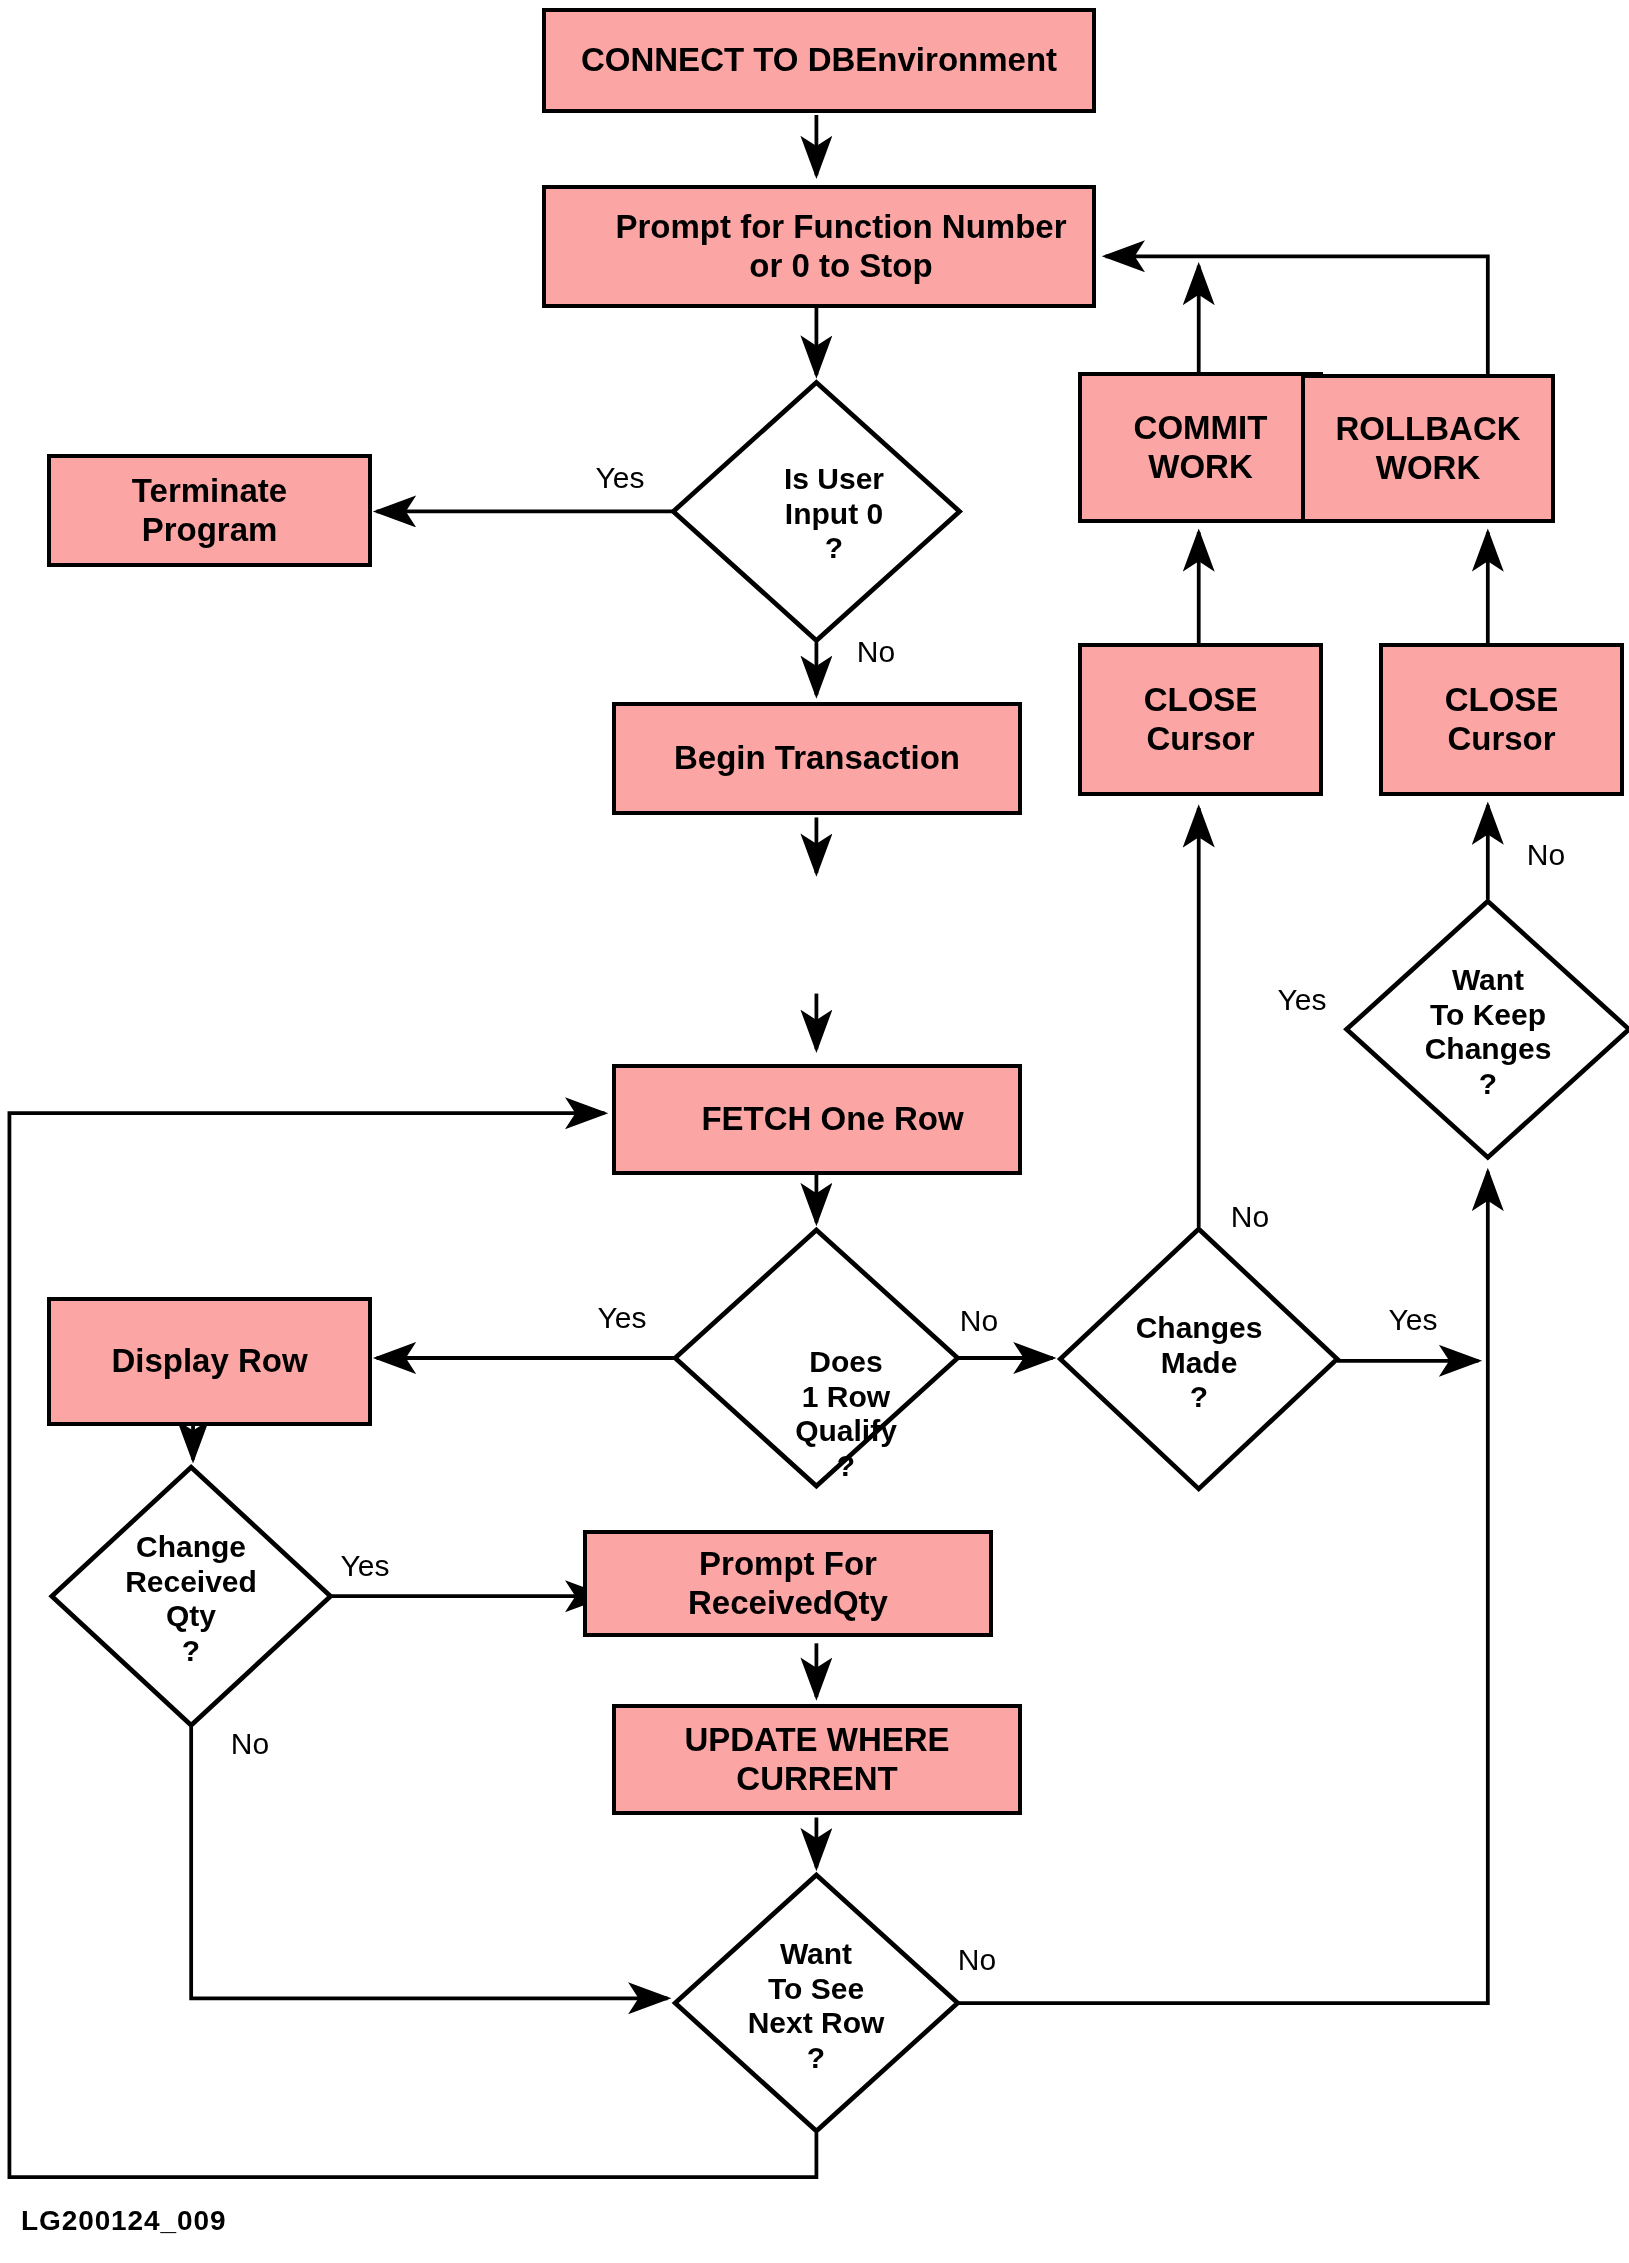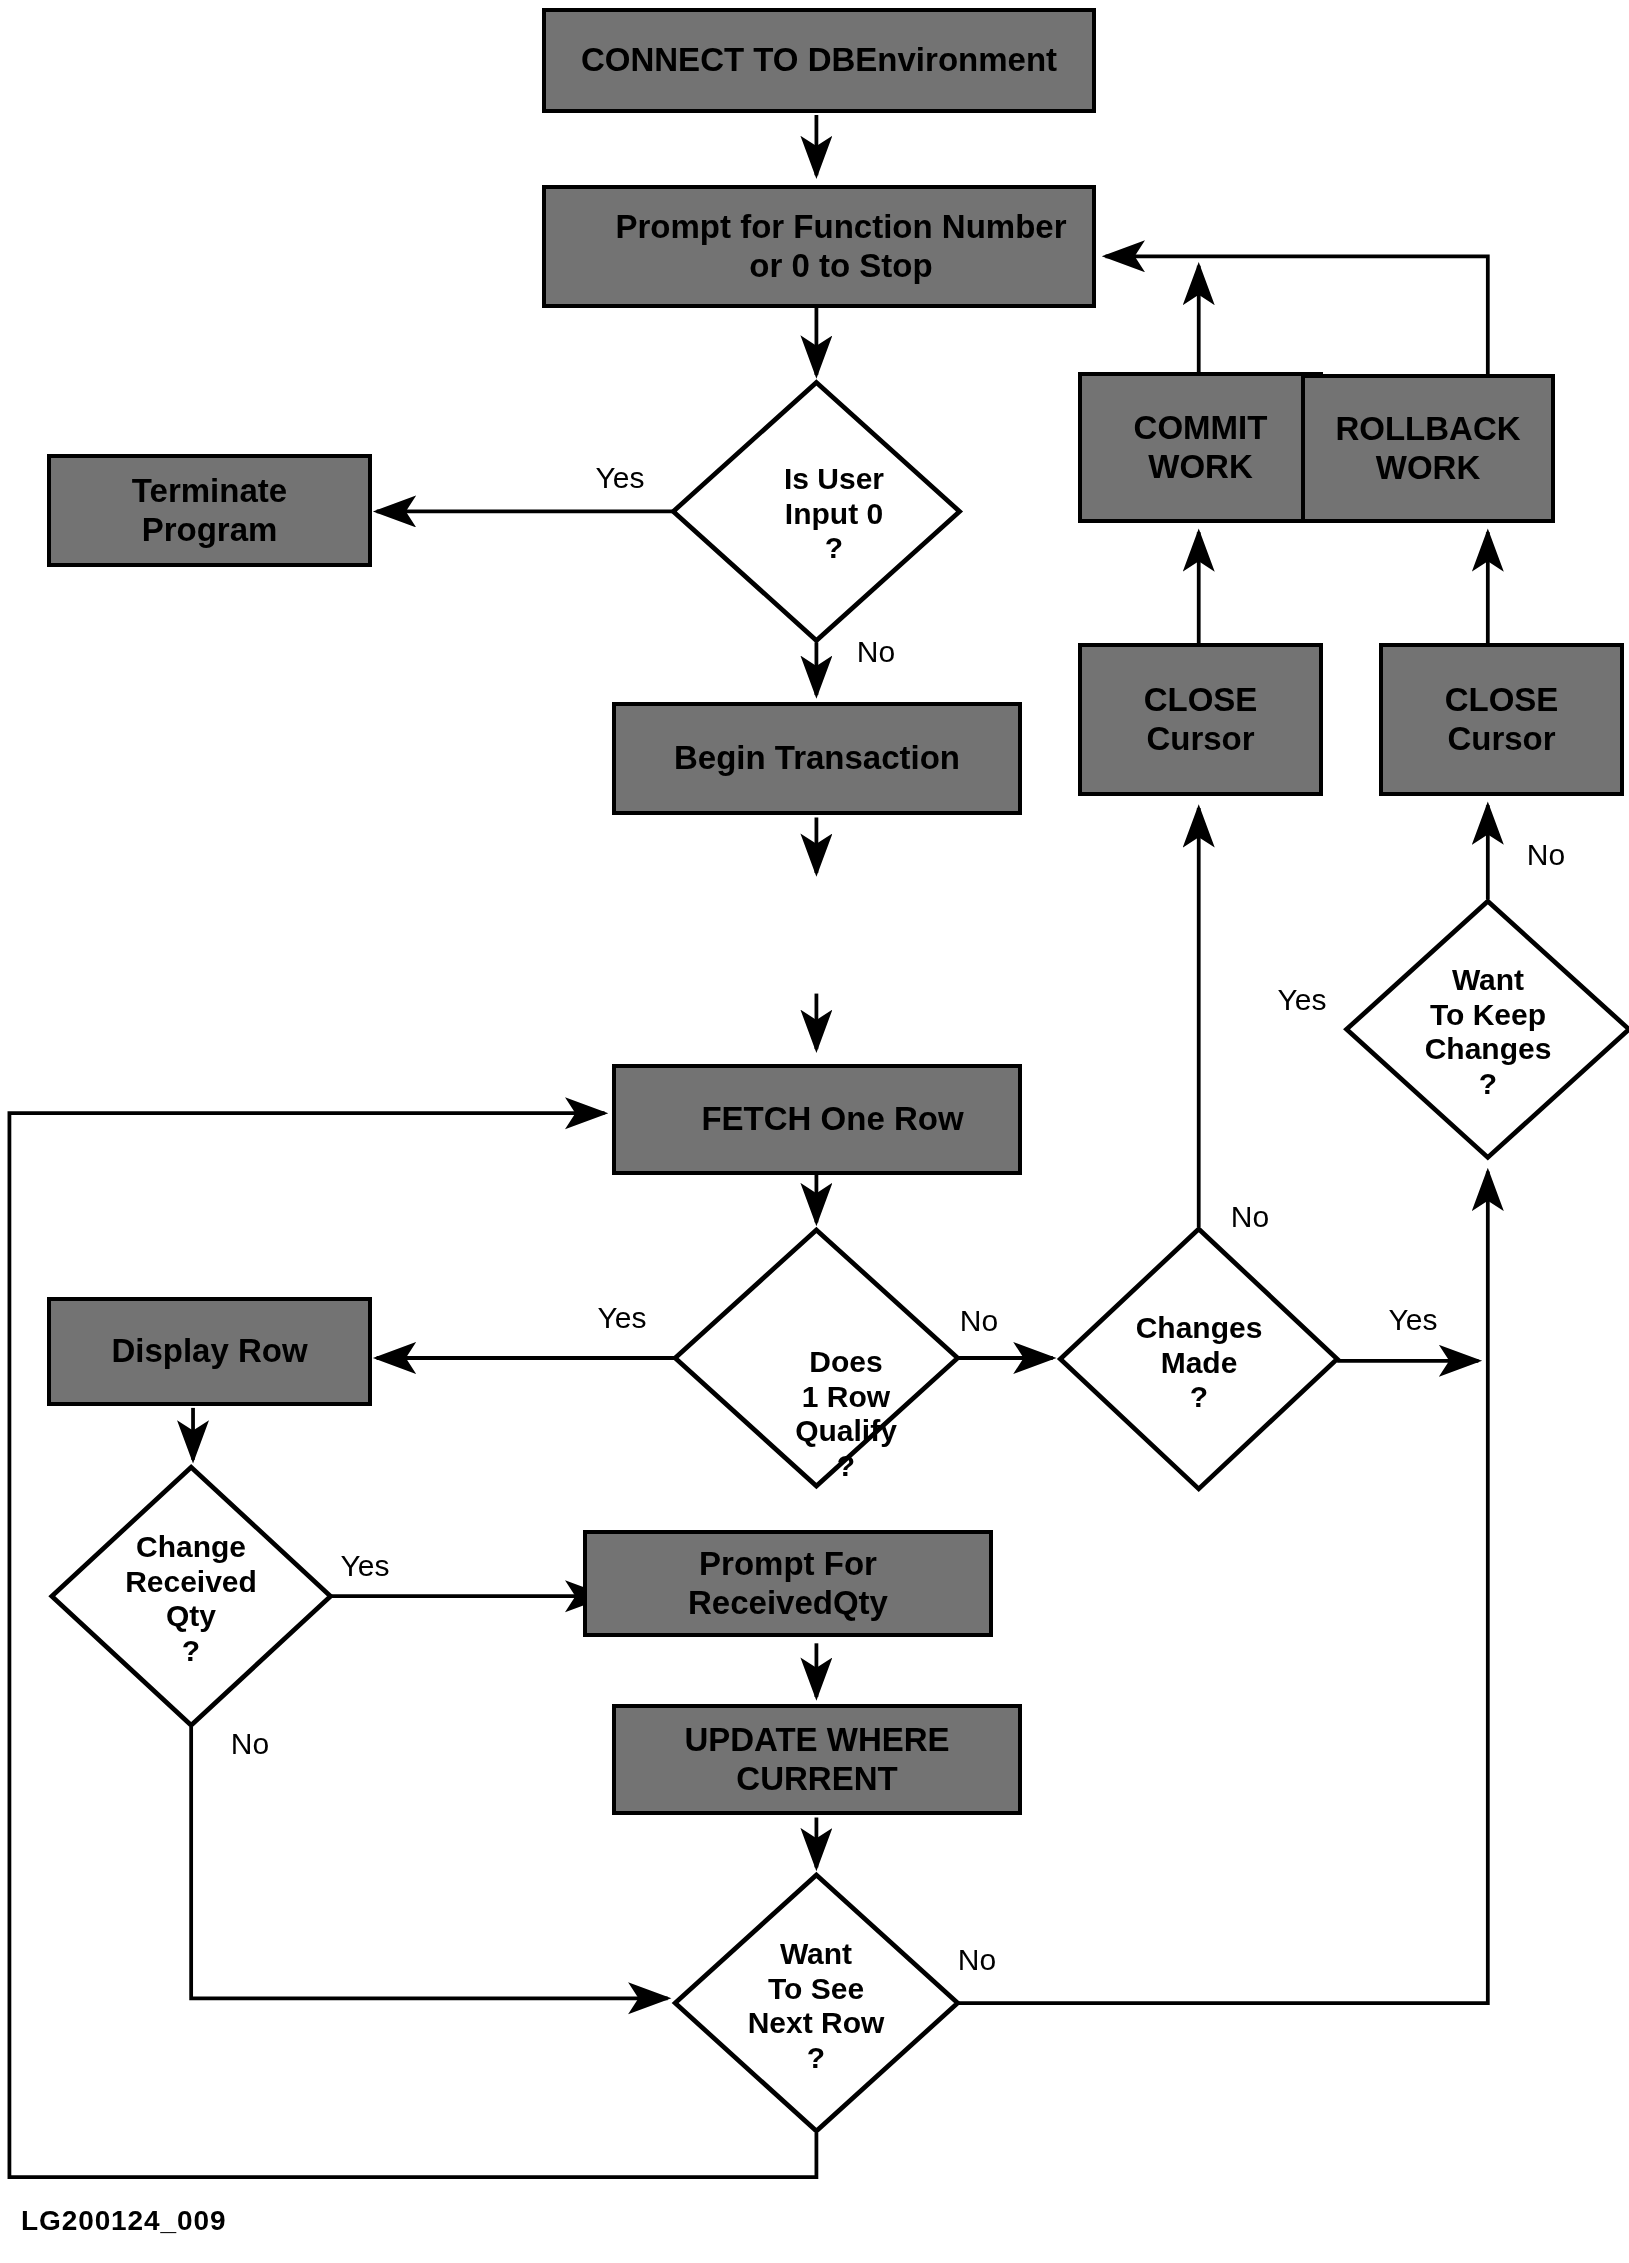--- a/index.html
+++ b/index.html
@@ -4,21 +4,21 @@
 <style>
   html,body{margin:0;padding:0;background:#ffffff;}
   .stage{
     position:relative;width:1630px;height:2264px;background:#ffffff;
     font-family:"Liberation Sans",sans-serif;color:#000;overflow:hidden;
   }
   .wires{position:absolute;left:0;top:0;}
   .wire{fill:none;stroke:#000;stroke-width:4;}
   .dshape{fill:#ffffff;stroke:#000;stroke-width:5;}
   .pbox{
-    position:absolute;box-sizing:border-box;border:4.7px solid #000;background:#737373;
+    position:absolute;box-sizing:border-box;border:4.7px solid #000;background:#fca5a5;
     display:flex;align-items:center;justify-content:center;text-align:center;
     white-space:pre-line;font-weight:700;font-size:33px;line-height:1.18;
   }
   .dlabel{
     position:absolute;transform:translate(-50%,-50%);
     text-align:center;white-space:pre-line;font-weight:700;font-size:30px;line-height:1.15;
   }
   .elabel{
     position:absolute;transform:translate(-50%,-50%);
     font-weight:400;font-size:30px;white-space:nowrap;
@@ -71,21 +71,21 @@
     <polygon class="dshape" points="867,1991 1017,2127 867,2263 717,2127"></polygon>
   </svg>
 
   <div class="pbox" style="left:542px;top:7.5px;width:554px;height:105px;">CONNECT TO DBEnvironment</div>
   <div class="pbox" style="left:542px;top:185px;width:554px;height:123px;padding-left:44px;">Prompt for Function Number
 or 0 to Stop</div>
   <div class="pbox" style="left:47px;top:454px;width:325px;height:113px;">Terminate
 Program</div>
   <div class="pbox" style="left:612px;top:702px;width:410px;height:113px;">Begin Transaction</div>
   <div class="pbox" style="left:612px;top:1064px;width:410px;height:111px;padding-left:31px;">FETCH One Row</div>
-  <div class="pbox" style="left:47px;top:1297px;width:325px;height:109px;">Display Row</div>
+  <div class="pbox" style="left:47px;top:1297px;width:325px;height:129px;">Display Row</div>
   <div class="pbox" style="left:583px;top:1530px;width:410px;height:107px;">Prompt For
 ReceivedQty</div>
   <div class="pbox" style="left:612px;top:1704px;width:410px;height:111px;">UPDATE WHERE
 CURRENT</div>
   <div class="pbox" style="left:1078px;top:372px;width:245px;height:151px;">COMMIT
 WORK</div>
   <div class="pbox" style="left:1301px;top:374px;width:254px;height:149px;">ROLLBACK
 WORK</div>
   <div class="pbox" style="left:1078px;top:643px;width:245px;height:153px;">CLOSE
 Cursor</div>

